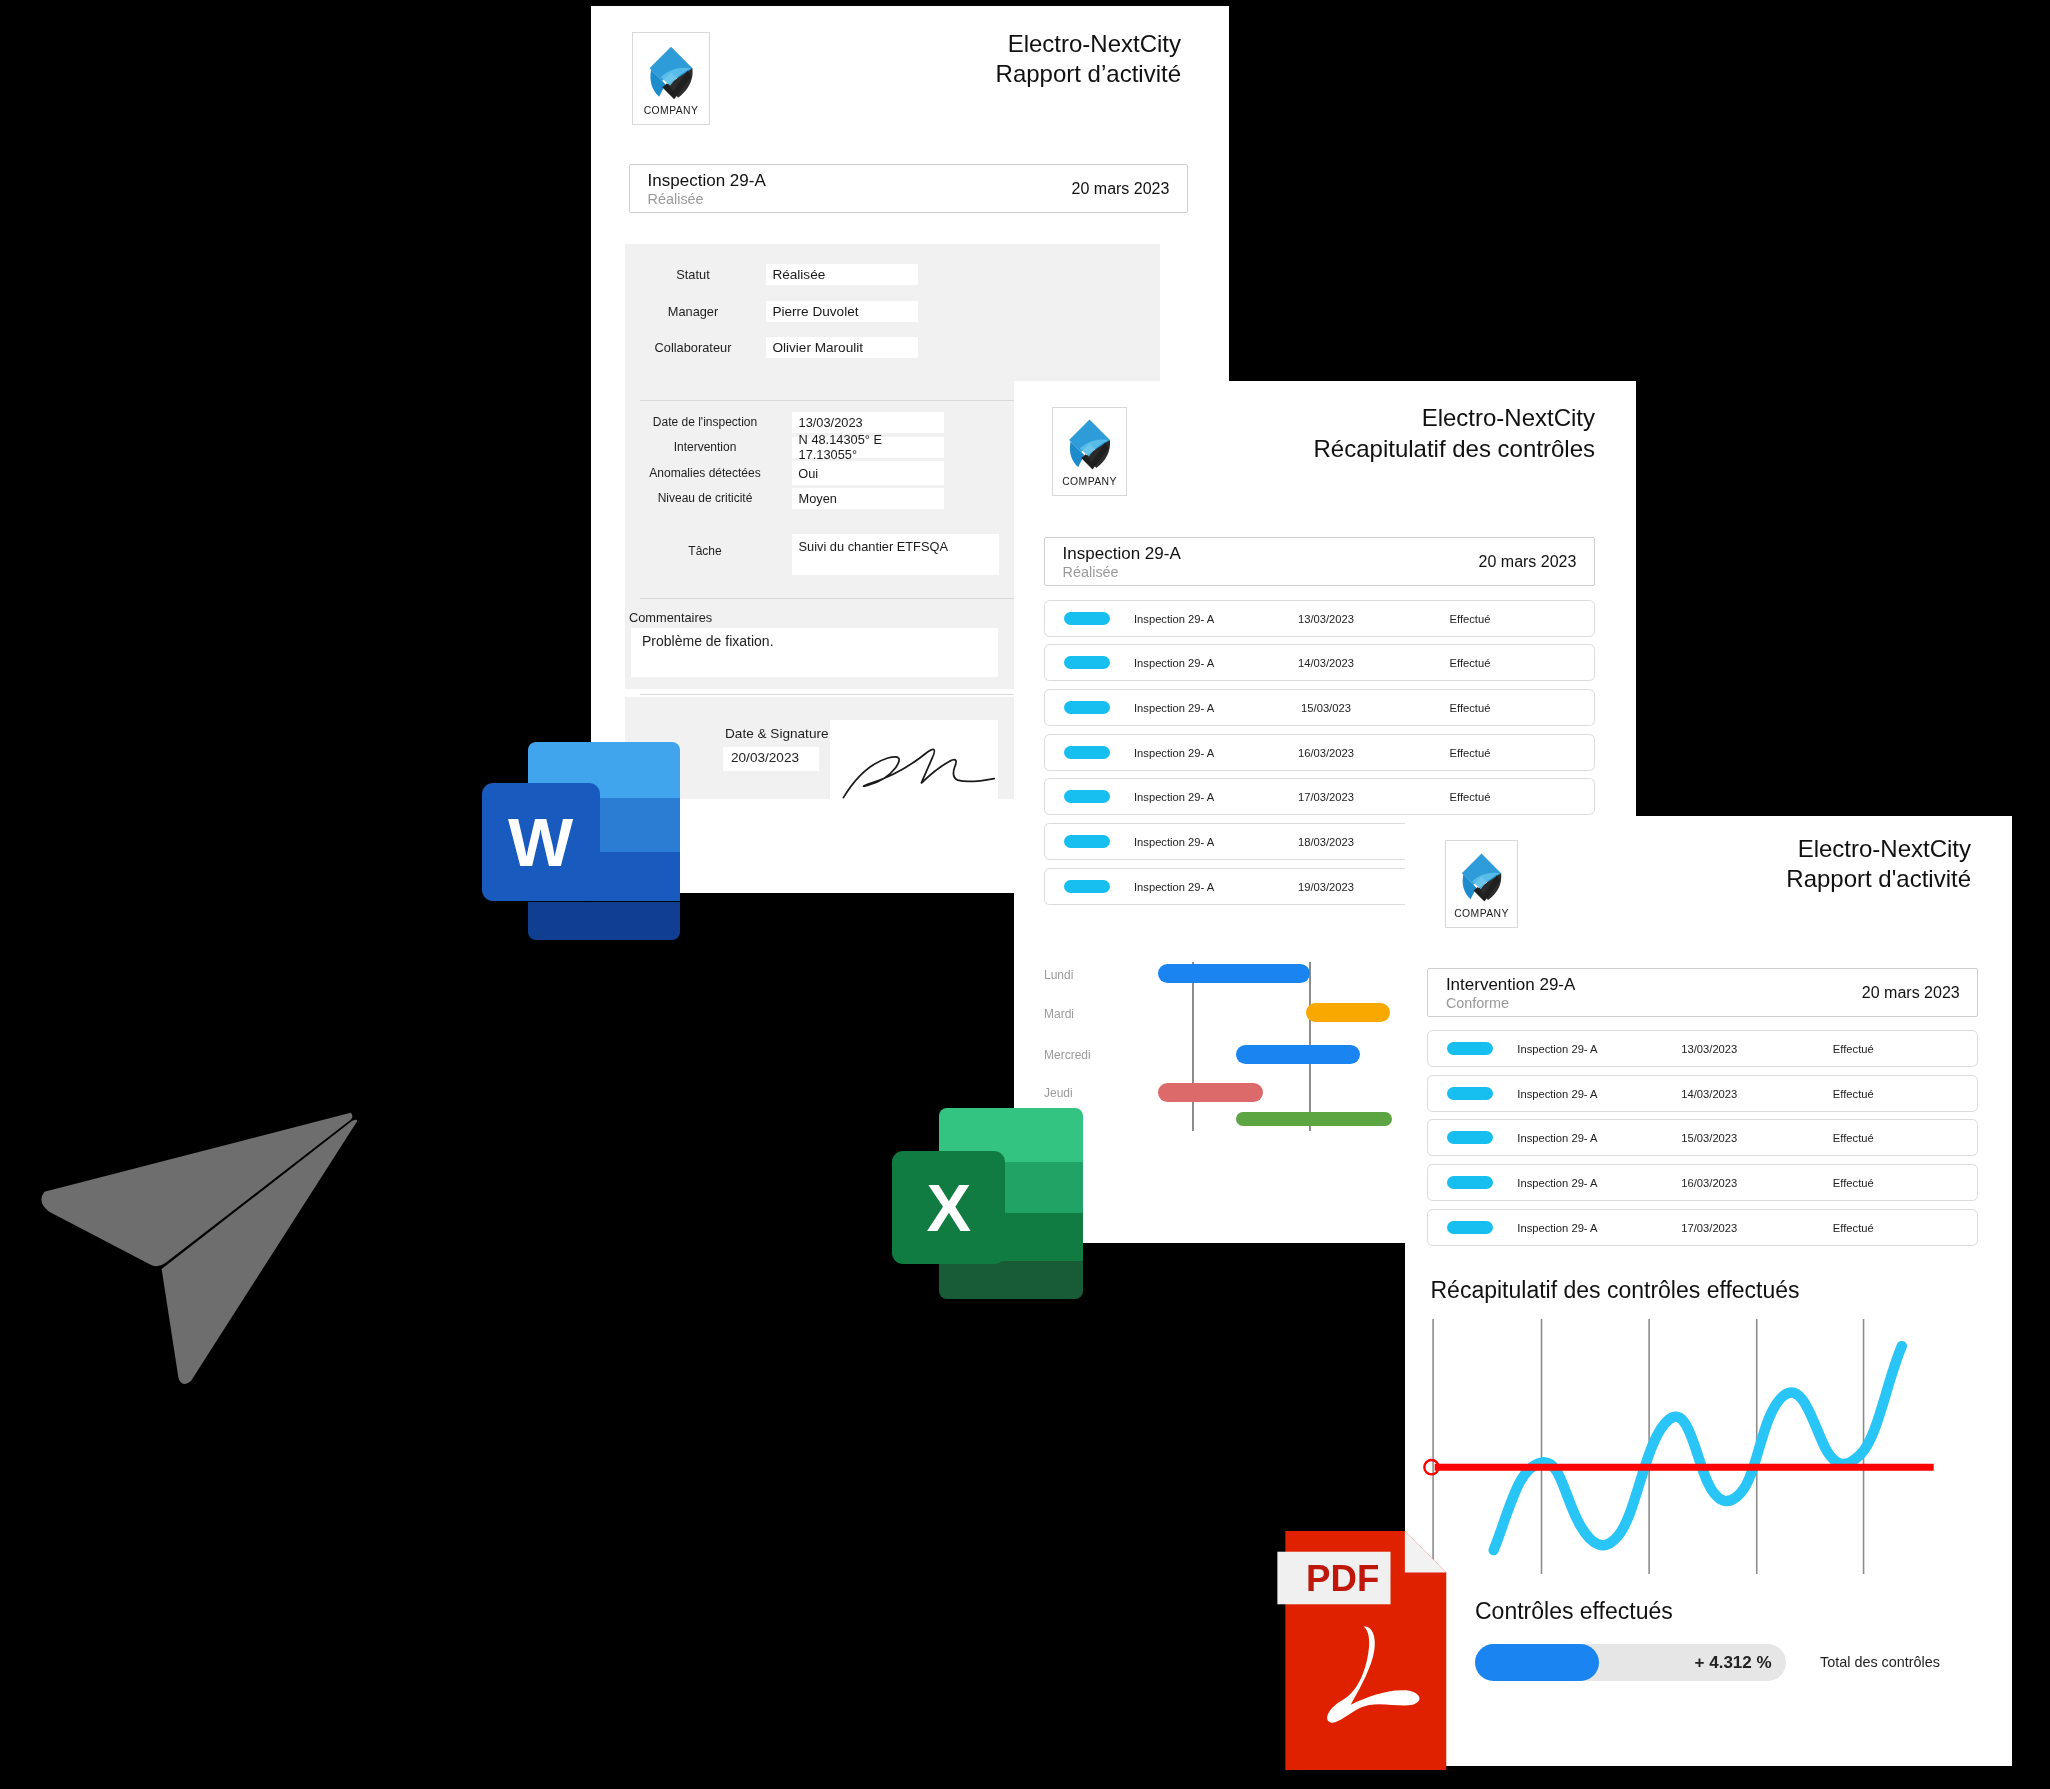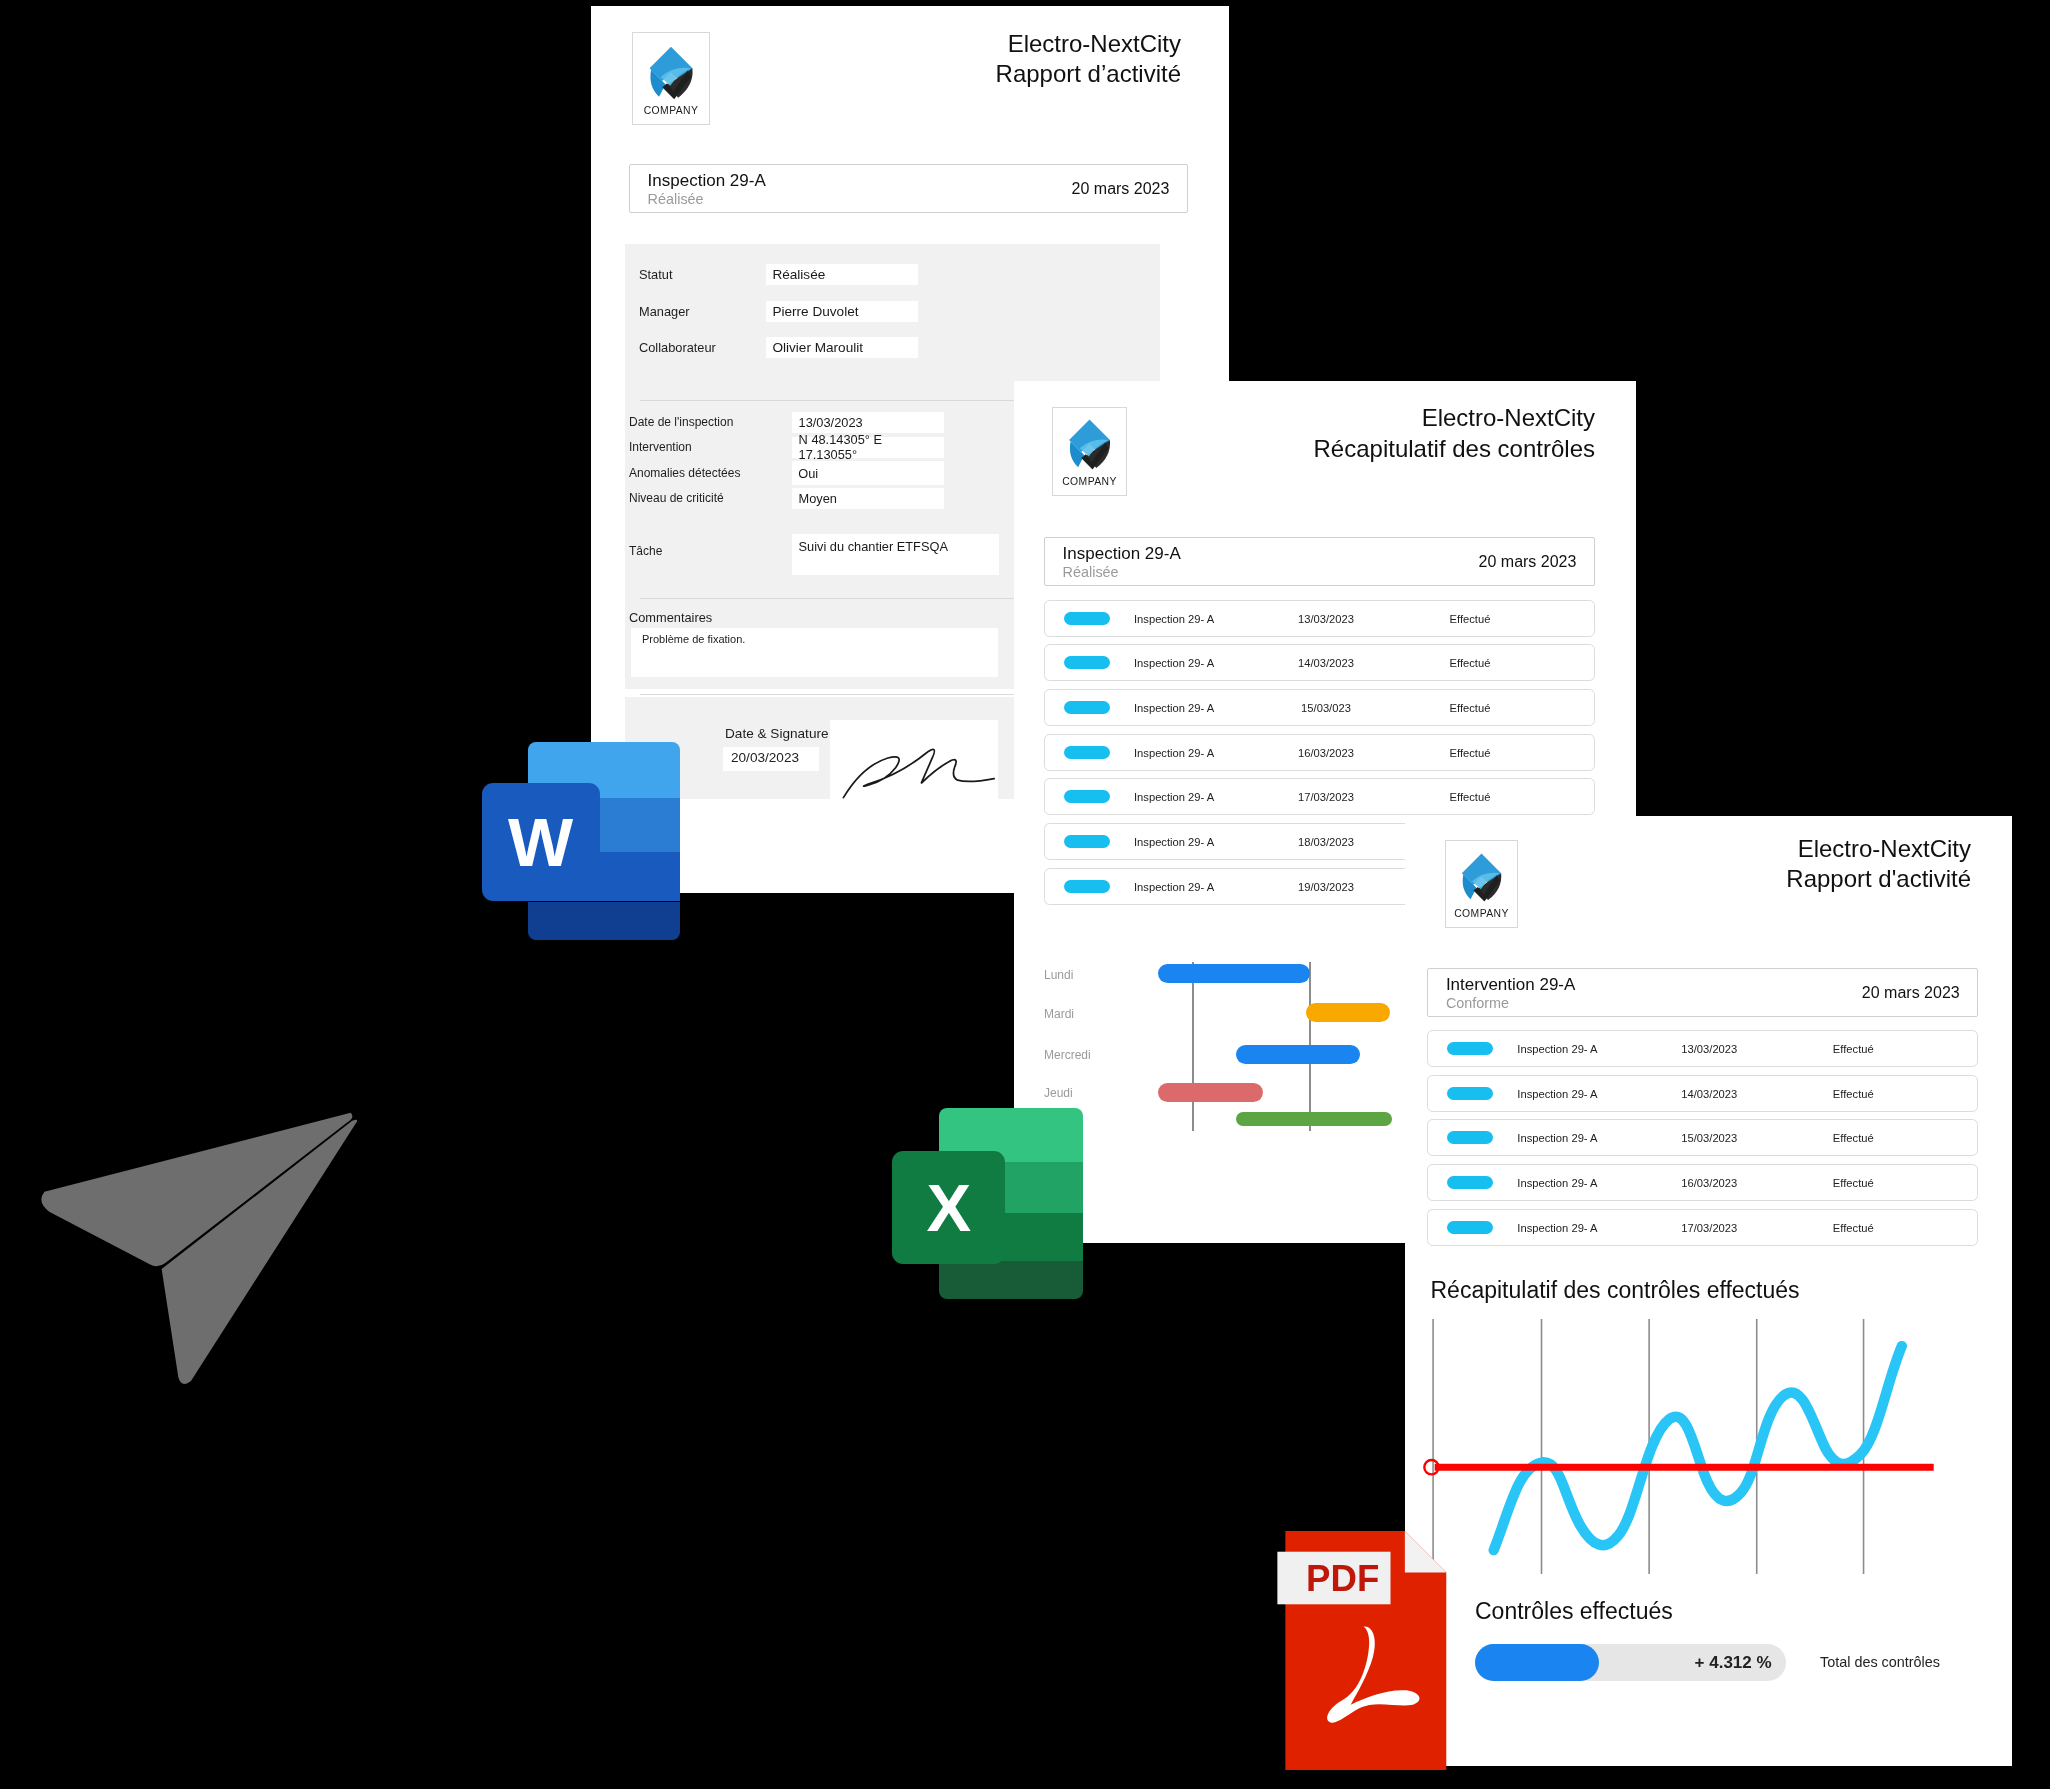--- a/index.html
+++ b/index.html
@@ -27,21 +27,21 @@
   .row-card { border:0.8px solid #dcdcdc; border-radius:5.6px; background:#fff;
               display:flex; align-items:center; }
   .pill { background:#17bef0; border-radius:797px; flex:none; }
   .row-label { color:#222; }
   .row-date { color:#222; text-align:center; }
   .row-status { color:#222; text-align:center; }
 
   
   .panel { background:#f1f1f1; position:absolute; }
   .frow { position:absolute; display:flex; align-items:center; }
-  .flabel { text-align:left; color:#1e1e1e; }
+  .flabel { text-align:center; color:#1e1e1e; }
   .fval { background:#fff; color:#1a1a1a; display:flex; align-items:center; }
   .hr { position:absolute; height:0.8px; background:#d9d9d9; }
   .white-block { position:absolute; background:#fff; }
 
   
   .gantt { position:absolute; }
   .g-label { position:absolute; color:#9b9b9b; font-size:12px; }
   .g-vline { position:absolute; width:2.4px; background:#8c8c8c; }
   .g-bar { position:absolute; border-radius:797px; }
 
@@ -131,21 +131,21 @@
   <div class="panel" style="left:34px; top:533px; width:535px; height:93px;"></div>
   <div class="frow" style="left:38px; top:528px; width:527px; align-items:flex-start;">
     <span class="flabel" style="width:152px; font-size:12px; line-height:35px;">Tâche</span>
     <span class="fval" style="margin-left:11.2px; width:207px; height:41px; padding:4.8px 6.4px 0; font-size:12.8px; align-items:flex-start;">Suivi du chantier ETFSQA</span>
   </div>
   <div class="hr" style="left:49px; top:592px; width:391px;"></div>
 
   <div class="panel" style="left:34px; top:597px; width:535px; height:86px;"></div>
   <div style="position:absolute; left:38px; top:604px; font-size:12.8px; color:#1e1e1e;">Commentaires</div>
   <div class="white-block" style="left:40px; top:622px; width:367px; height:49px;"></div>
-  <div style="position:absolute; left:51px; top:627px; font-size:11px; color:#222;">Problème de fixation.</div>
+  <div style="position:absolute; left:51px; top:627px; font-size:14px; color:#222;">Problème de fixation.</div>
   <div class="hr" style="left:49px; top:688px; width:391px;"></div>
 
   <div class="panel" style="left:34px; top:691px; width:535px; height:102px;"></div>
   <div style="position:absolute; left:134px; top:720px; font-size:13.6px; color:#1e1e1e;">Date &amp; Signature</div>
   <div class="white-block" style="left:132px; top:741px; width:96px; height:24px;"></div>
   <div style="position:absolute; left:140px; top:744px; font-size:13.6px; color:#222;">20/03/2023</div>
   <div class="white-block" style="left:239px; top:714px; width:168px; height:86px;"></div>
   <svg style="position:absolute; left:247px; top:725px; width:160px; height:73px;" viewBox="0 0 200 92">
     <path d="M6 84 Q30 44 62 34 Q84 28 72 46 Q60 62 38 68 Q24 72 40 66 Q78 54 110 28 Q126 16 118 34 Q110 52 104 66 Q122 48 140 38 Q152 32 146 46 Q142 58 150 62 Q164 66 196 60" fill="none" stroke="#1a1a1a" stroke-width="2.2" stroke-linecap="round"></path>
   </svg>

